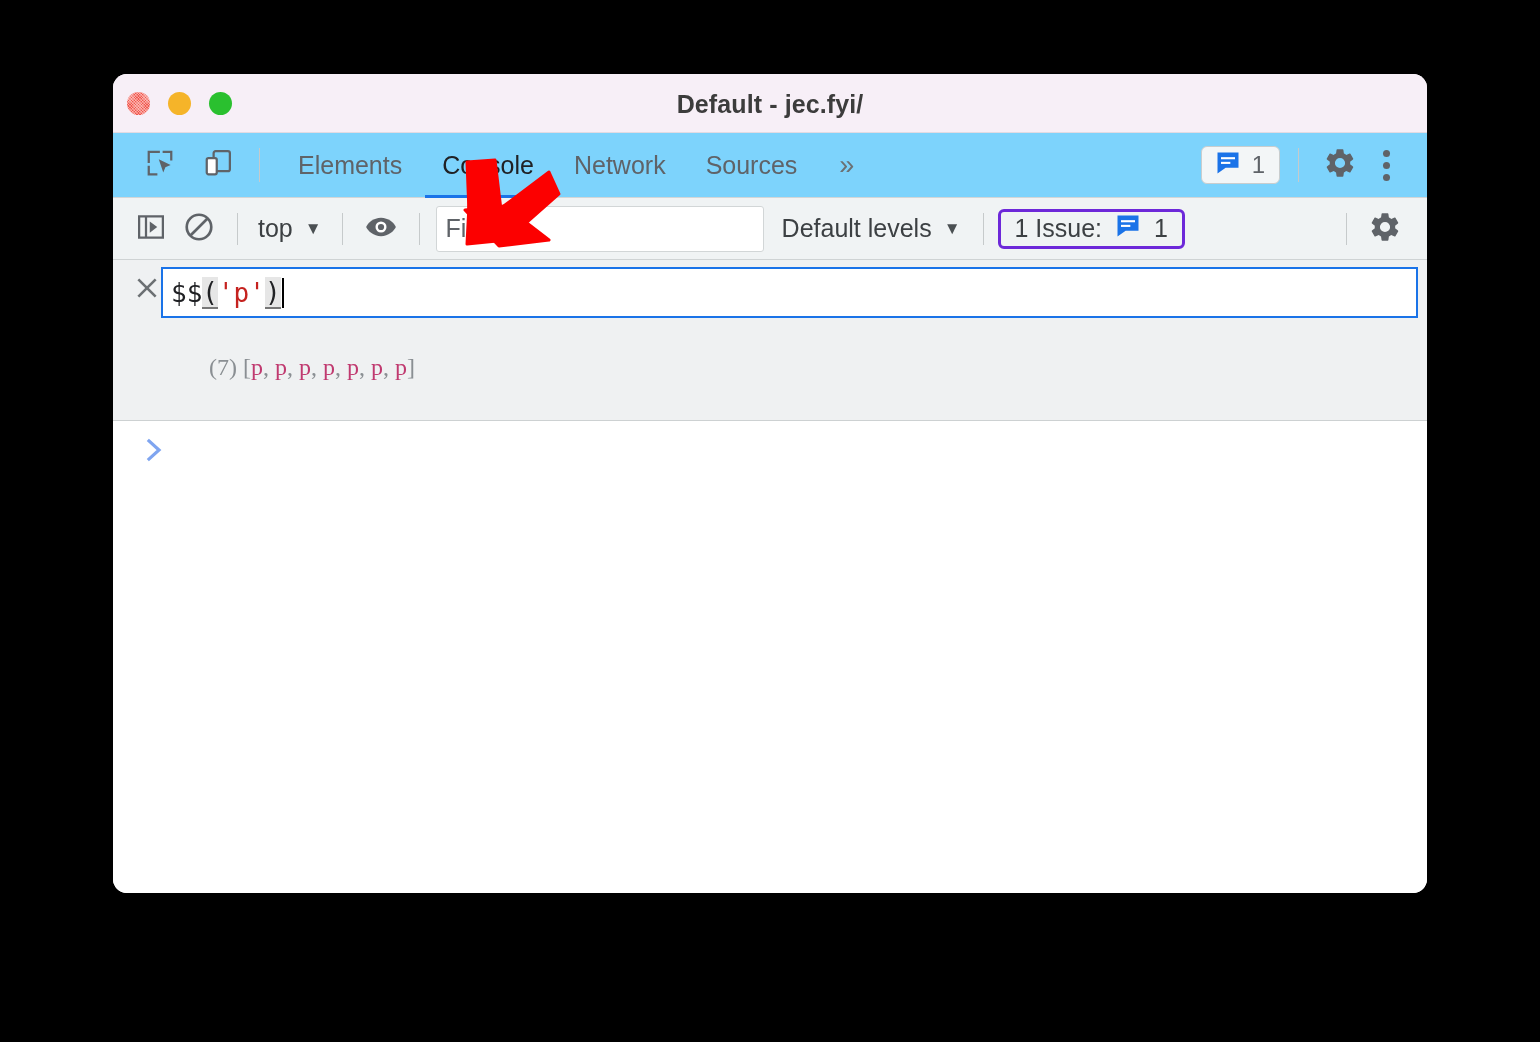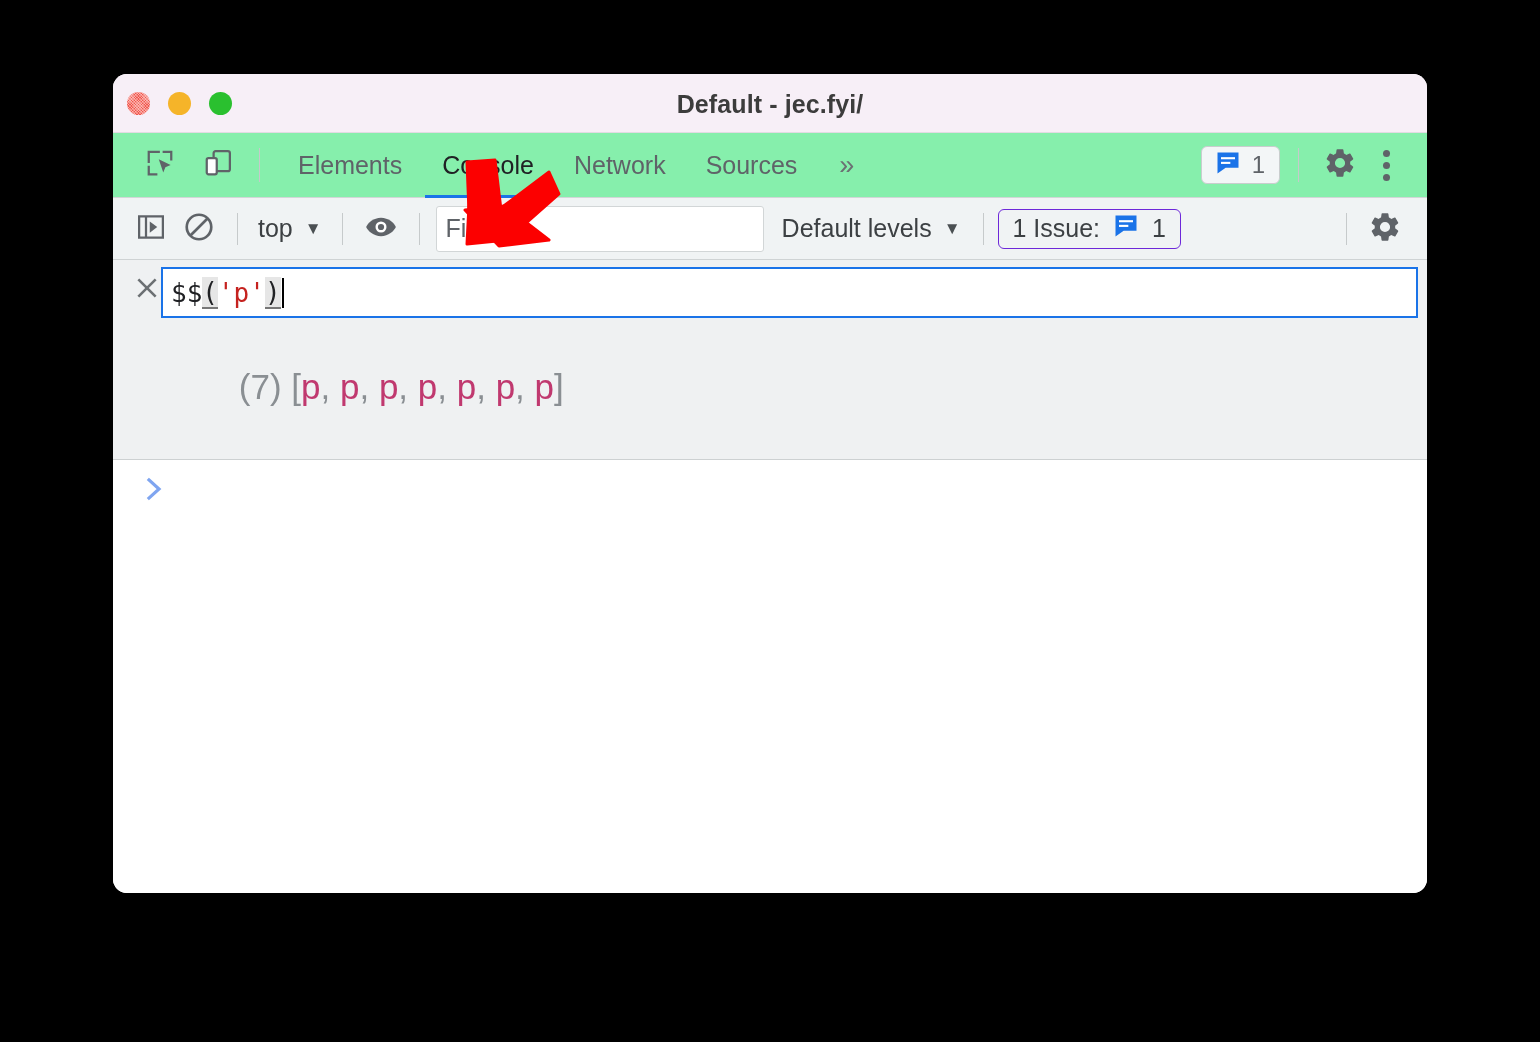--- a/index.html
+++ b/index.html
@@ -66,21 +66,21 @@
     font-size: 25px;
     font-weight: bold;
     color: #3c3c3c;
     letter-spacing: 0.1px;
   }
 
   
   #tabbar {
     position: relative;
     height: 65px;
-    background: #86efac;
+    background: #7dd3fc;
     border-bottom: 1px solid #d3d6d7;
     box-sizing: border-box;
     display: flex;
     align-items: center;
   }
   .tb-icon-btn {
     width: 46px;
     height: 46px;
     margin-left: 12px;
     display: flex;
@@ -219,21 +219,21 @@
     align-items: center;
     gap: 12px;
     font-size: 25px;
     color: #3c4043;
     margin-left: 18px;
   }
   #issue-pill-2 {
     display: flex;
     align-items: center;
     gap: 12px;
-    border: 1px solid #6d28d9;
+    border: 3px solid #6d28d9;
     border-radius: 6px;
     padding: 5px 14px;
     height: 40px;
     box-sizing: border-box;
     font-size: 25px;
     color: #3c4043;
   }
   #console-toolbar-right {
     margin-left: auto;
     display: flex;
@@ -288,22 +288,22 @@
   .tok-string { color: #c5221f; }
   #caret-bar {
     display: inline-block;
     width: 2px;
     height: 30px;
     background: #000000;
     vertical-align: -5px;
     margin-left: 1px;
   }
   #result-row {
-    font-family: Liberation Sans, sans-serif;
-    font-size: 35px;
+    font-family: Liberation Serif, serif;
+    font-size: 24px;
     padding: 9px 0 12px 48px;
     color: #8a8f93;
     white-space: pre;
   }
   .tok-elem { color: #c0396f; }
   .tok-punct { color: #8a8f93; }
 
   #prompt-row {
     display: flex;
     align-items: flex-start;

